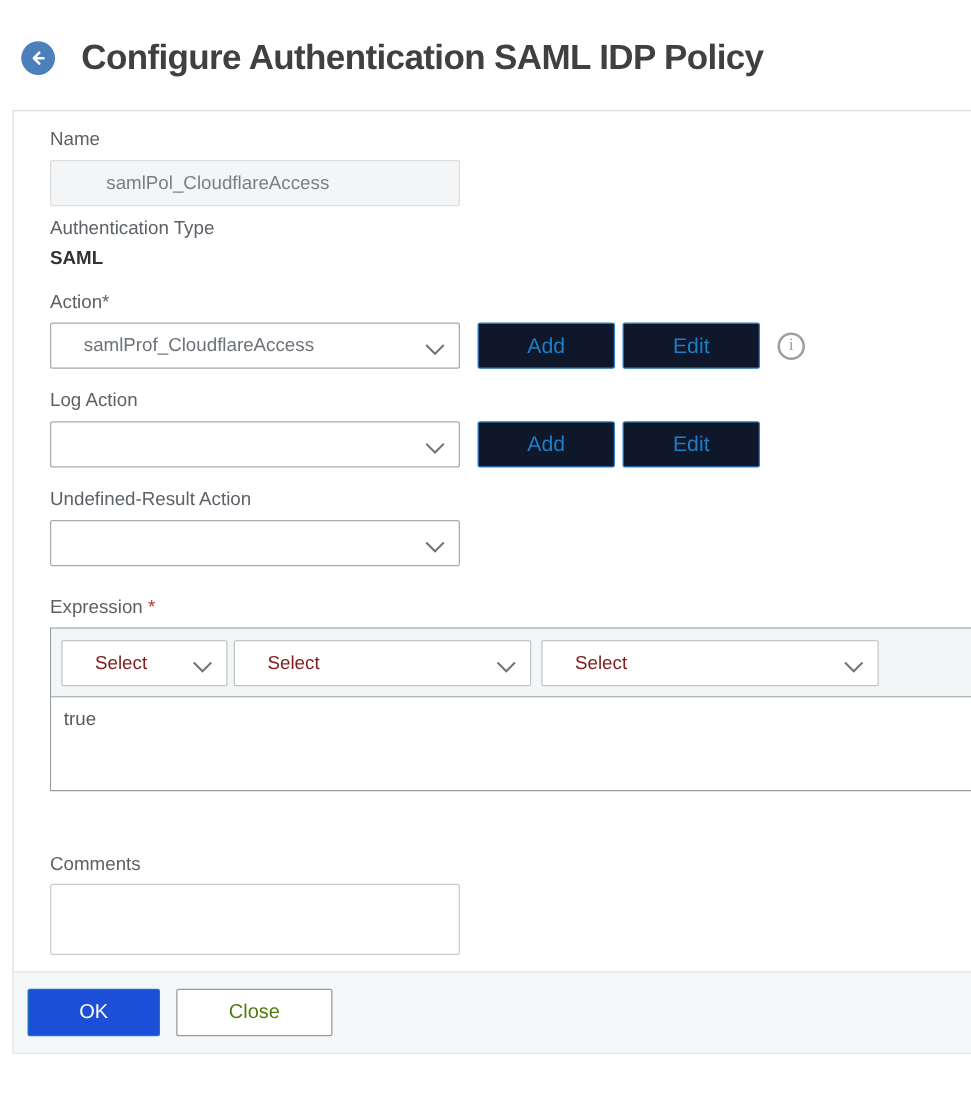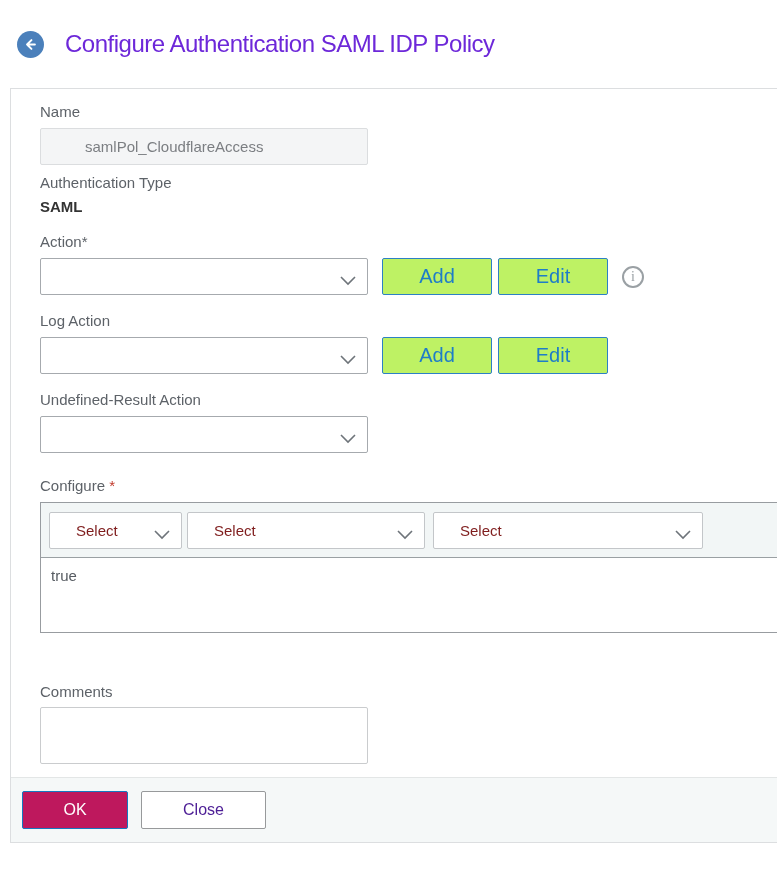--- a/index.html
+++ b/index.html
@@ -3,43 +3,43 @@
 <meta charset="utf-8">
 <style>
   * { box-sizing: border-box; margin: 0; padding: 0; }
   html, body { width: 777px; height: 877px; overflow: hidden; background: #ffffff;
     font-family: "Liberation Sans", sans-serif; position: relative; }
 
   
   .header { display: flex; align-items: center; padding: 30px 0 0 17px; }
   .back-btn { width: 27px; height: 27px; border-radius: 50%; background: #4b80bb;
     display: flex; align-items: center; justify-content: center; cursor: pointer; flex: 0 0 auto; }
-  .page-title { font-size: 24px; font-weight: 400; color: #6d28d9; margin-left: 21px;
+  .page-title { font-size: 28px; font-weight: 700; color: #404040; margin-left: 21px;
     letter-spacing: -0.5px; white-space: nowrap; }
 
   
   .panel { position: absolute; left: 10px; top: 88px; width: 910px; height: 755px;
     background: #fff; border: 1px solid #dcdee0; display: flex; flex-direction: column; }
   .panel-body { flex: 1; padding: 14px 0 0 29px; }
 
   .field-label { display: block; font-size: 15px; color: #5d6268; margin-bottom: 8px; }
   .req { color: #c0392b; }
 
   .text-input, .sel { width: 328px; height: 37px; border: 1px solid #a6aaae;
     background: #fff; font-size: 15px; color: #6d7278; padding-left: 26px;
     border-radius: 2px; display: flex; align-items: center; position: relative; }
   .text-input { font-family: "Liberation Sans", sans-serif; }
   .text-input:disabled { background: #f4f5f6; border-color: #dbdddf; color: #7b7e82; padding-left: 44px; }
   .sel { cursor: pointer; }
   .sel .sel-value { flex: 1; overflow: hidden; white-space: nowrap; }
   .sel .chev { position: absolute; right: 11px; top: 50%; margin-top: -5px; }
 
   .row { display: flex; align-items: center; }
-  .btn-outline { width: 110px; height: 37px; background: #bef264; border: 1px solid #2d80c5;
-    color: #1e7dc8; font-size: 20px; border-radius: 2px; cursor: pointer;
+  .btn-outline { width: 110px; height: 37px; background: #0f172a; border: 1px solid #2d80c5;
+    color: #1e7dc8; font-size: 17px; border-radius: 2px; cursor: pointer;
     font-family: "Liberation Sans", sans-serif; }
   .gap14 { width: 14px; flex: 0 0 auto; } .gap6 { width: 6px; flex: 0 0 auto; }
 
   .info-icon { width: 22px; height: 22px; border: 2px solid #9aa0a4; border-radius: 50%;
     color: #9aa0a4; font-size: 14px; display: flex; align-items: center; justify-content: center;
     margin-left: 14px; font-family: "Liberation Serif", serif; flex: 0 0 auto; }
 
   .m-name { margin-bottom: 9px; }
   .m-auth { margin-bottom: 18px; }
   .auth-value { font-size: 15px; font-weight: bold; color: #333; margin-top: 7px; }
@@ -59,25 +59,25 @@
     font-family: "Liberation Sans", sans-serif; }
 
   .comments-wrap { margin-top: 50px; }
   .comments-area { width: 328px; height: 57px; border: 1px solid #caccce; border-radius: 2px;
     resize: none; font-family: "Liberation Sans", sans-serif; font-size: 15px; color: #555;
     padding: 6px 8px; }
 
   
   .footer { height: 65px; background: #f5f8f8; border-top: 1px solid #e3e6e6;
     padding: 13px 0 0 11px; display: flex; align-items: flex-start; }
-  .btn-ok { width: 106px; height: 38px; background: #be185d; border: 1px solid #1478c0;
+  .btn-ok { width: 106px; height: 38px; background: #1d4ed8; border: 1px solid #1478c0;
     color: #fff; font-size: 16px; border-radius: 2px; cursor: pointer; margin-right: 13px;
     font-family: "Liberation Sans", sans-serif; }
   .btn-close { width: 125px; height: 38px; background: #fff; border: 1px solid #97999b;
-    color: #4c1d95; font-size: 16px; border-radius: 2px; cursor: pointer;
+    color: #4d7c0f; font-size: 16px; border-radius: 2px; cursor: pointer;
     font-family: "Liberation Sans", sans-serif; }
 </style>
 </head>
 <body>
 
 <div class="header">
   <div class="back-btn">
     <span style="display:flex">
       <svg width="15" height="15" viewBox="0 0 24 24">
         <path d="M13.5 5 L6.5 12 L13.5 19 M6.5 12 H19" stroke="#ffffff" stroke-width="3.2" fill="none" stroke-linecap="round" stroke-linejoin="round"></path>
@@ -97,20 +97,21 @@
 
     <div class="m-auth">
       <label class="field-label" style="margin-bottom:0">Authentication Type</label>
       <div class="auth-value">SAML</div>
     </div>
 
     <div class="m-row">
       <label class="field-label">Action*</label>
       <div class="row">
         <div class="sel">
+          <span class="sel-value">samlProf_CloudflareAccess</span>
           <span class="chev">
             <svg width="16" height="10" viewBox="0 0 16 10">
                 <polyline points="1,1 8,8 15,1" stroke="#6e747a" stroke-width="1.6" fill="none"></polyline>
               </svg>
           </span>
         </div>
         <span class="gap14"></span>
         <button class="btn-outline">Add</button>
         <span class="gap6"></span>
         <button class="btn-outline">Edit</button>
@@ -142,21 +143,21 @@
         <span class="sel-value"></span>
         <span class="chev">
           <svg width="16" height="10" viewBox="0 0 16 10">
               <polyline points="1,1 8,8 15,1" stroke="#6e747a" stroke-width="1.6" fill="none"></polyline>
             </svg>
         </span>
       </div>
     </div>
 
     <div>
-      <label class="field-label"><span>Configure</span> <span class="req">*</span></label>
+      <label class="field-label"><span>Expression</span> <span class="req">*</span></label>
       <div class="expr-box">
         <div class="expr-head">
           <div class="sel sel-sm">
             <span class="sel-value">Select</span>
             <span class="chev">
               <svg width="16" height="10" viewBox="0 0 16 10">
                   <polyline points="1,1 8,8 15,1" stroke="#6e747a" stroke-width="1.6" fill="none"></polyline>
                 </svg>
             </span>
           </div>

